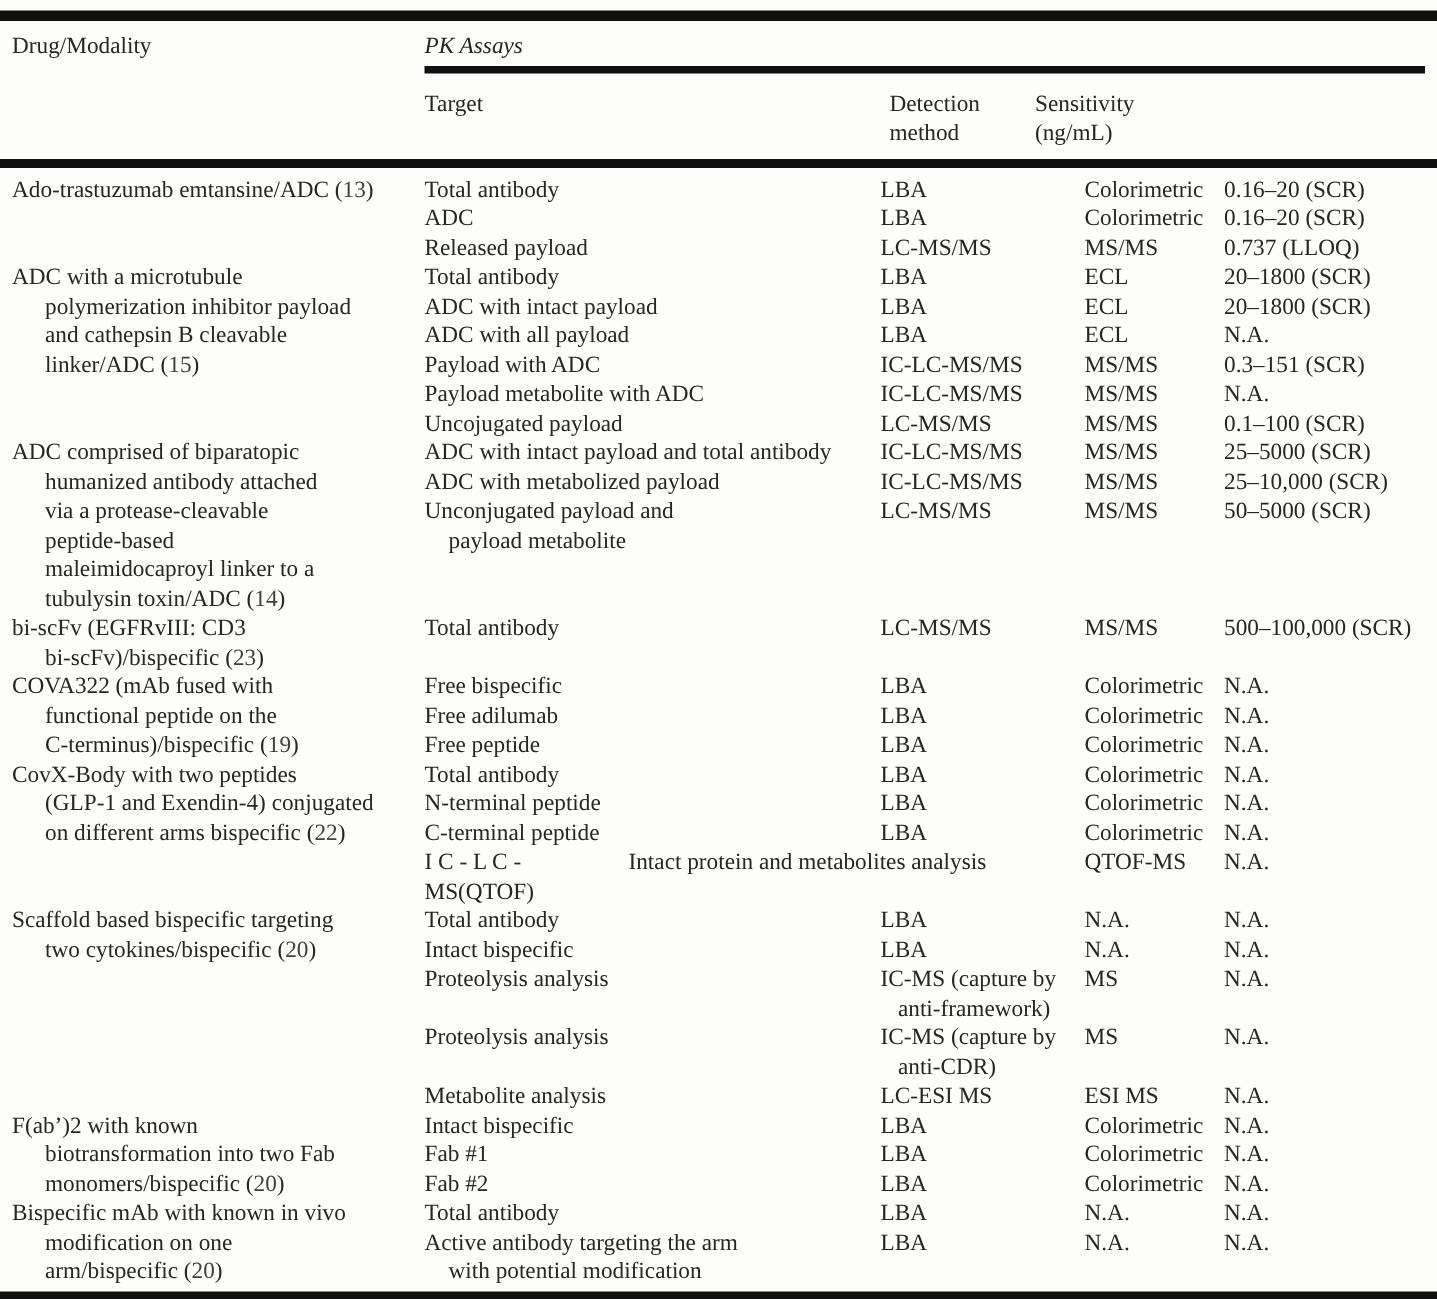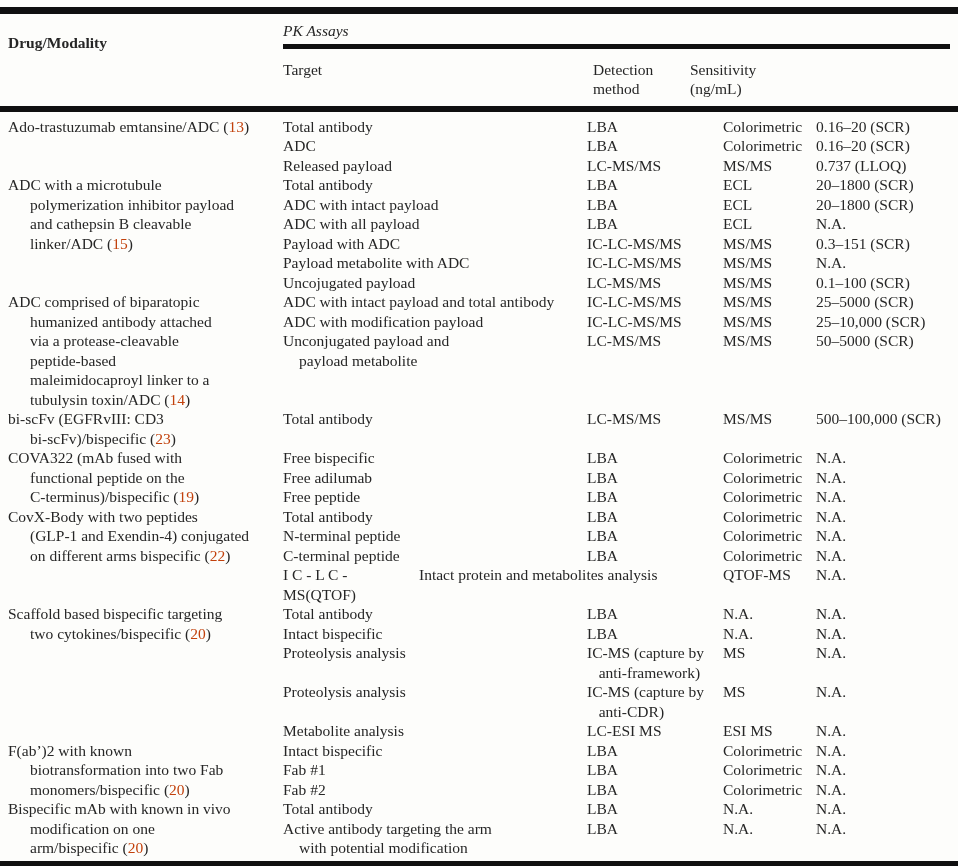--- a/index.html
+++ b/index.html
@@ -18,21 +18,21 @@
   }
   .rule { background: #101010; }
   .rule-top    { height: 7px; }
   .rule-mid    { height: 5px; margin-top: 3px; }
   .rule-head   { height: 6px; }
   .rule-bottom { height: 7px; margin-top: 3px; }
 
   .head-row { display: flex; }
   .head-drug {
     width: 283px; flex: none; box-sizing: border-box;
-    padding-left: 8px; padding-top: 19px; font-weight: bold;
+    padding-left: 8px; padding-top: 7px;
   }
   .pk-wrap { flex: 1; padding-top: 7px; padding-right: 8px; }
   .pk-label { margin-bottom: 2px; font-style: italic; }
   .subcols { display: flex; margin-top: 11px; margin-bottom: 7px; }
   .sub { white-space: pre-line; }
 
   #table-body { margin-top: 5px; margin-bottom: 2px; }
   .group { display: flex; }
   .drug-cell {
     width: 283px; flex: none; box-sizing: border-box;
@@ -40,21 +40,21 @@
     white-space: pre-line;
   }
   .assays { flex: 1; }
   .arow { display: flex; }
   .cell { white-space: pre-line; box-sizing: border-box; }
   .c-target   { width: 304px; flex: none; padding-left: 16px; text-indent: -16px; padding-right: 6px; }
   .sub.c-target { padding-left: 0; text-indent: 0; }
   .c-platform { width: 136px; flex: none; padding-right: 4px; }
   .c-detect   { width: 93px;  flex: none; padding-right: 4px; }
   .c-sens     { flex: 1; padding-right: 8px; }
-  .ref { color: #c2410c; }
+  .ref { color: #404040; }
 </style>
 </head>
 <body>
 
 <div class="page">
   <div class="rule rule-top"></div>
 
   <div class="head-row">
     <div class="head-drug">Drug/Modality</div>
     <div class="pk-wrap">
@@ -148,21 +148,21 @@
 maleimidocaproyl linker to a
 tubulysin toxin/ADC</span><span> (</span><span class="ref">14</span><span>)</span></div>
         <div class="assays">
           <div class="arow">
             <div class="cell c-target">ADC with intact payload and total antibody</div>
             <div class="cell c-platform">IC-LC-MS/MS</div>
             <div class="cell c-detect">MS/MS</div>
             <div class="cell c-sens">25–5000 (SCR)</div>
           </div>
           <div class="arow">
-            <div class="cell c-target">ADC with modification payload</div>
+            <div class="cell c-target">ADC with metabolized payload</div>
             <div class="cell c-platform">IC-LC-MS/MS</div>
             <div class="cell c-detect">MS/MS</div>
             <div class="cell c-sens">25–10,000 (SCR)</div>
           </div>
           <div class="arow">
             <div class="cell c-target">Unconjugated payload and
 payload metabolite</div>
             <div class="cell c-platform">LC-MS/MS</div>
             <div class="cell c-detect">MS/MS</div>
             <div class="cell c-sens">50–5000 (SCR)</div>

